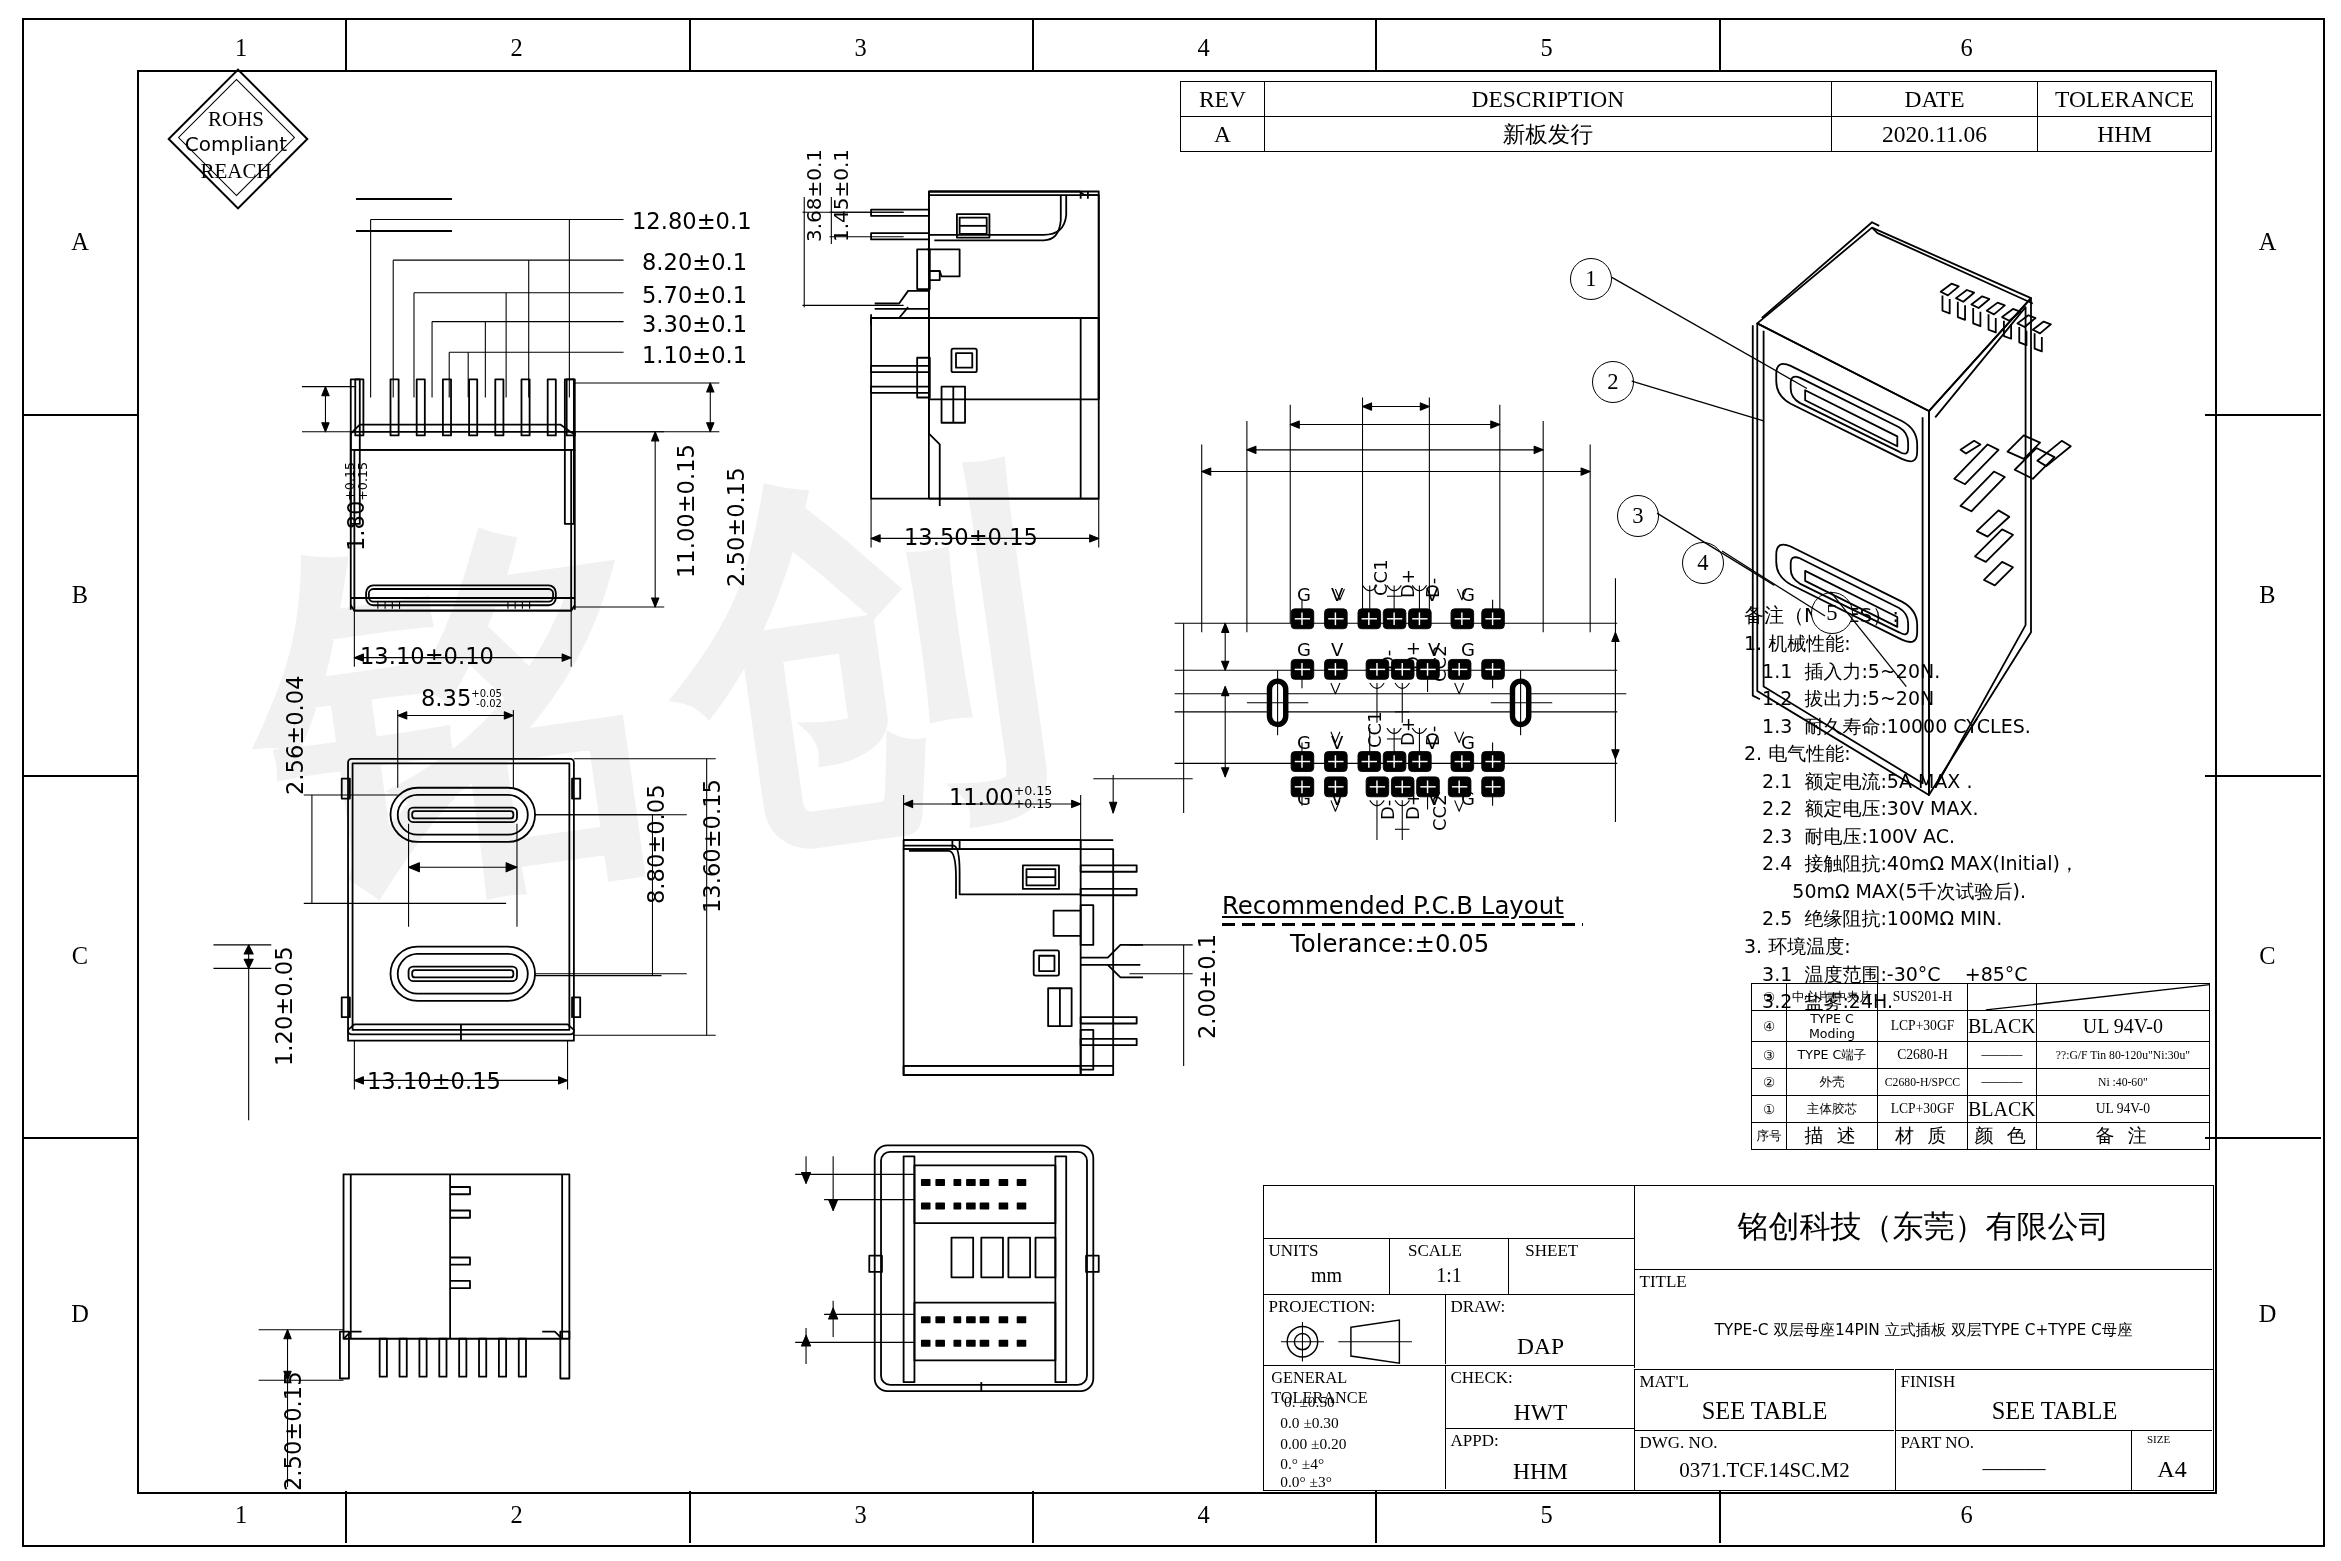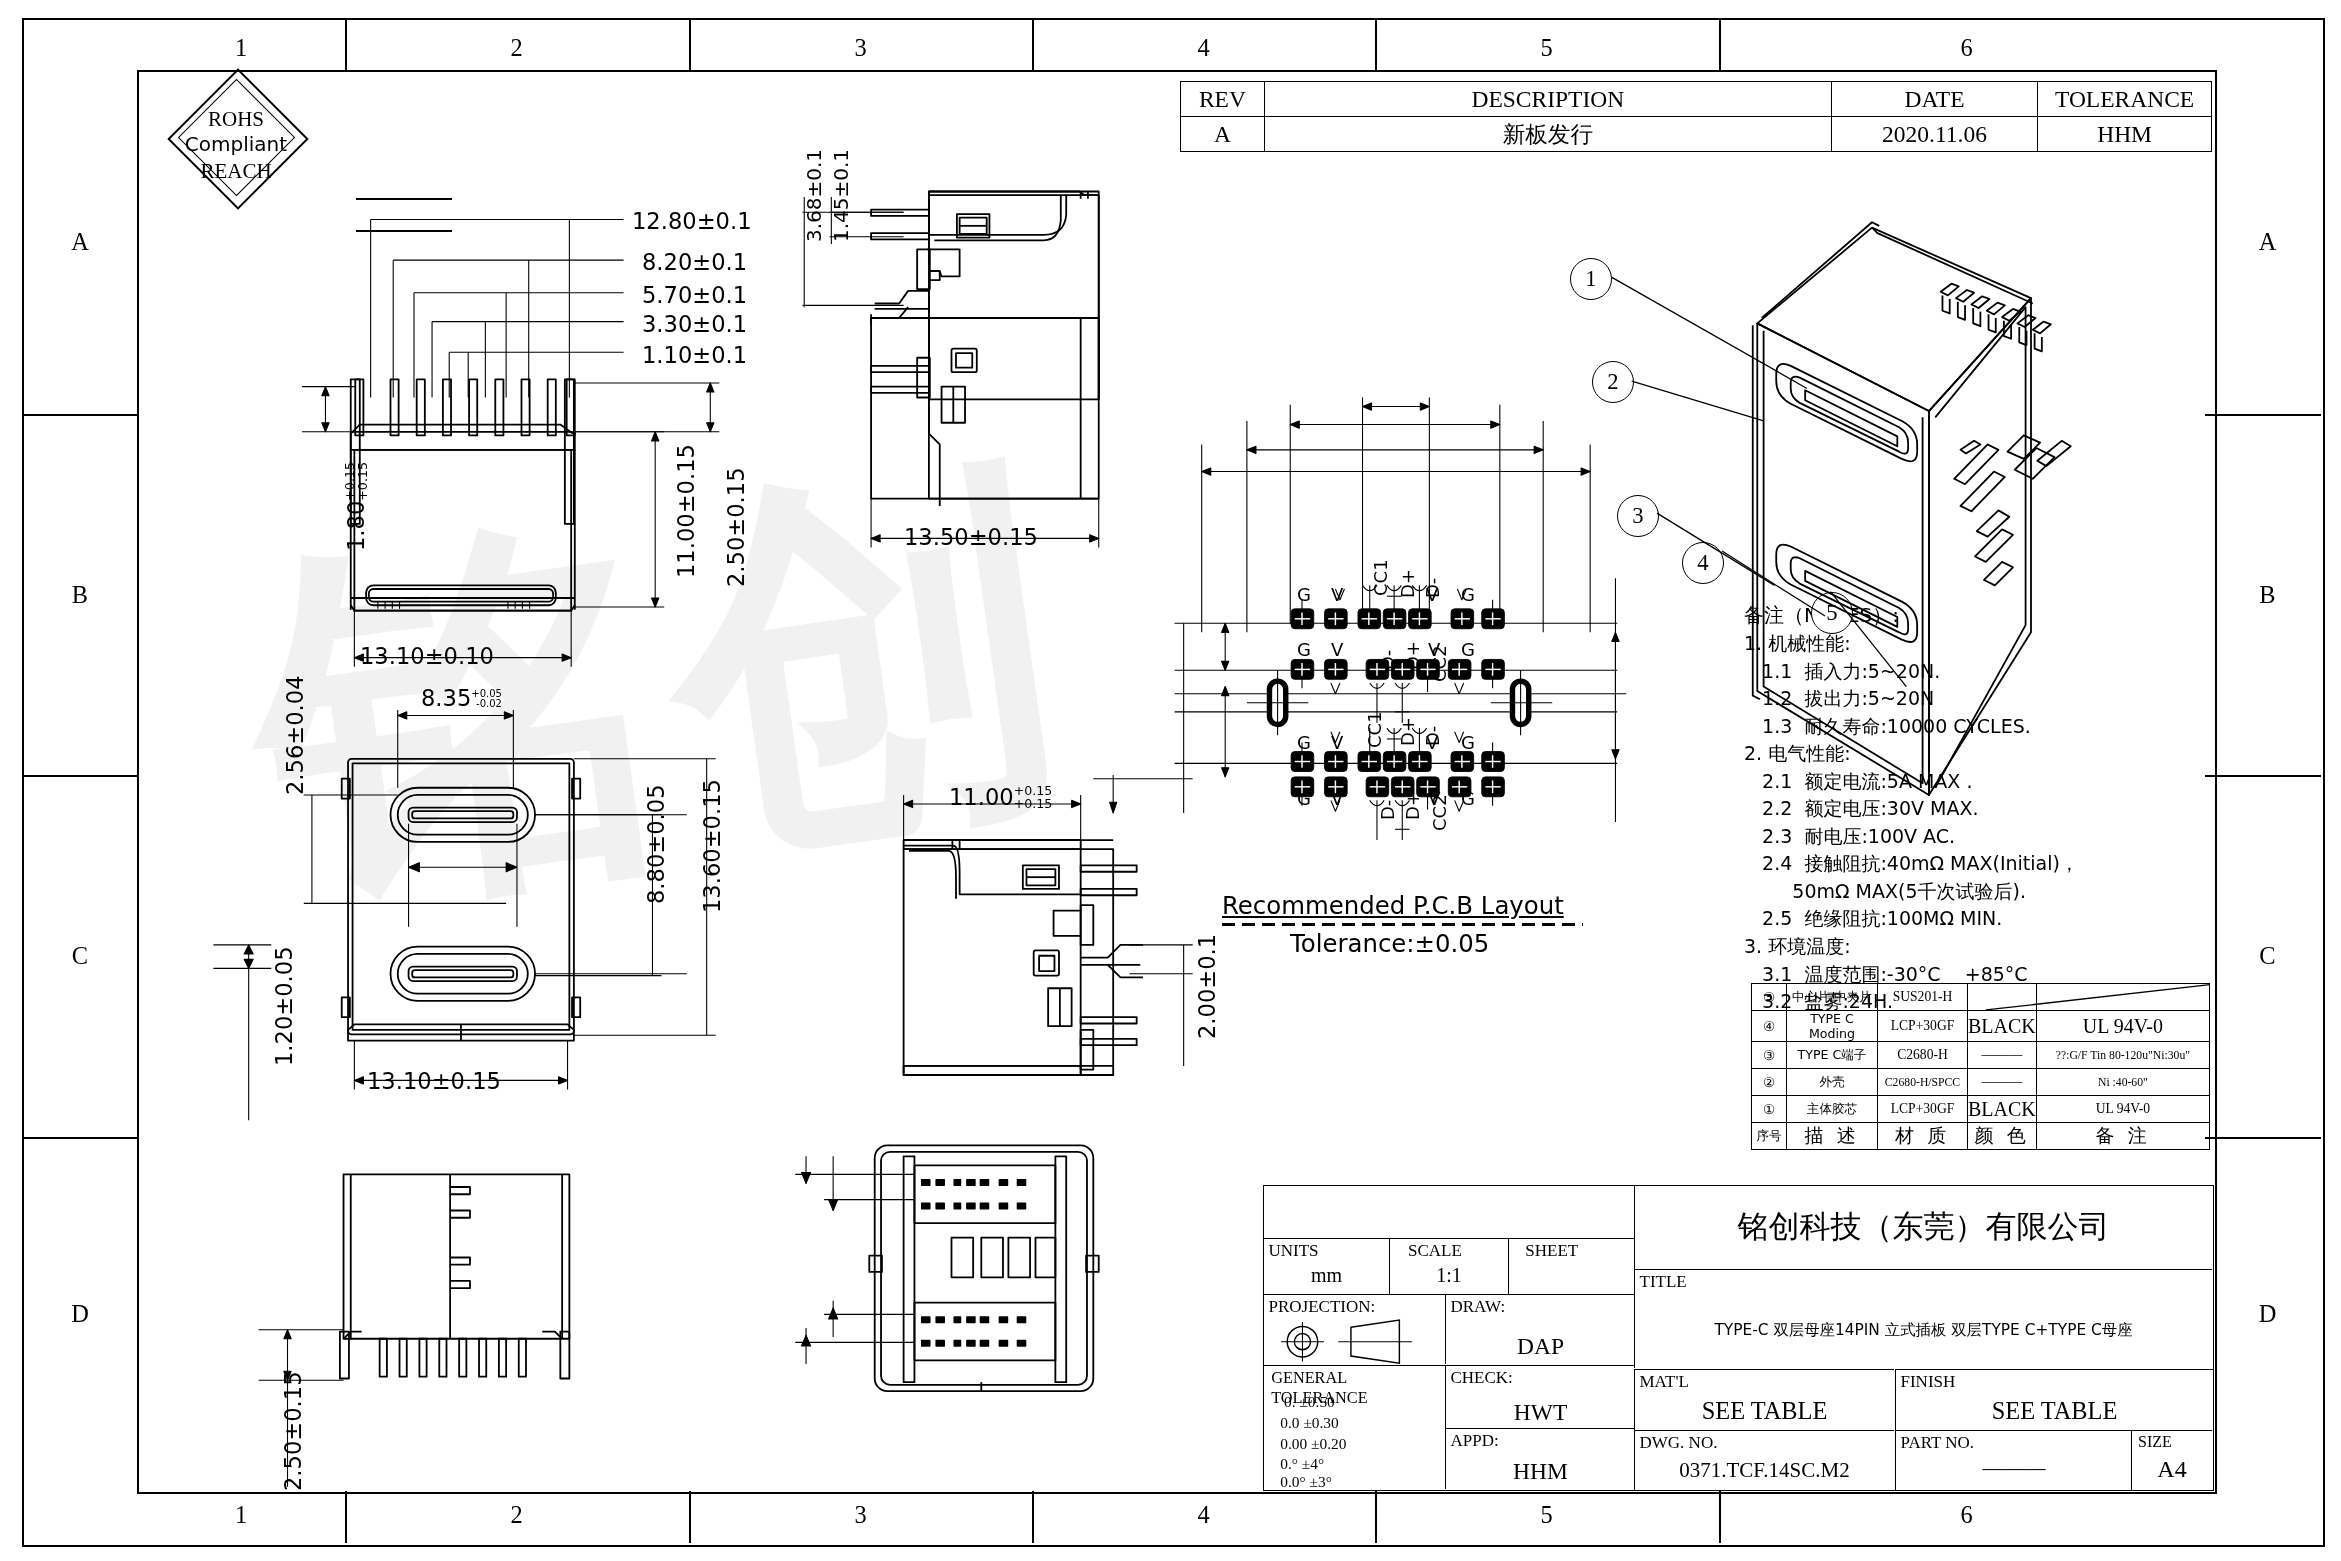--- a/index.html
+++ b/index.html
@@ -288,21 +288,21 @@
     </div>
     <div class="cell bl bt" style="left:370px;top:244px;width:260px;height:60px;">
       <div class="lbl">DWG. NO.</div>
       <div class="val" style="top:27px;font-size:21px;">0371.TCF.14SC.M2</div>
     </div>
     <div class="cell bl bt" style="left:631px;top:244px;width:237px;height:60px;">
       <div class="lbl">PART NO.</div>
       <div class="val" style="top:25px;font-size:21px;">———</div>
     </div>
     <div class="cell bl bt" style="left:867px;top:244px;width:81px;height:60px;">
-      <div class="lbl" style="left:6px;font-size:16px;text-align:center;">SIZE</div>
+      <div class="lbl" style="left:15px;font-size:11px;text-align:center;">SIZE</div>
       <div class="val" style="top:25px;font-size:24px;">A4</div>
     </div>
   </div>
 
   <div class="pcbtxt" style="left:1222px;top:891px;text-decoration:underline;">Recommended  P.C.B  Layout</div>
   <div class="pcbtxt" style="left:1290px;top:929px;">Tolerance:±0.05</div>
   <div style="position:absolute;left:1222px;top:923px;width:361px;height:2.7px;
               background:repeating-linear-gradient(to right,#000 0 12.6px,transparent 12.6px 20px);"></div>
 
   <div class="pinlbl" style="left:1297px;top:584px;">G</div>

